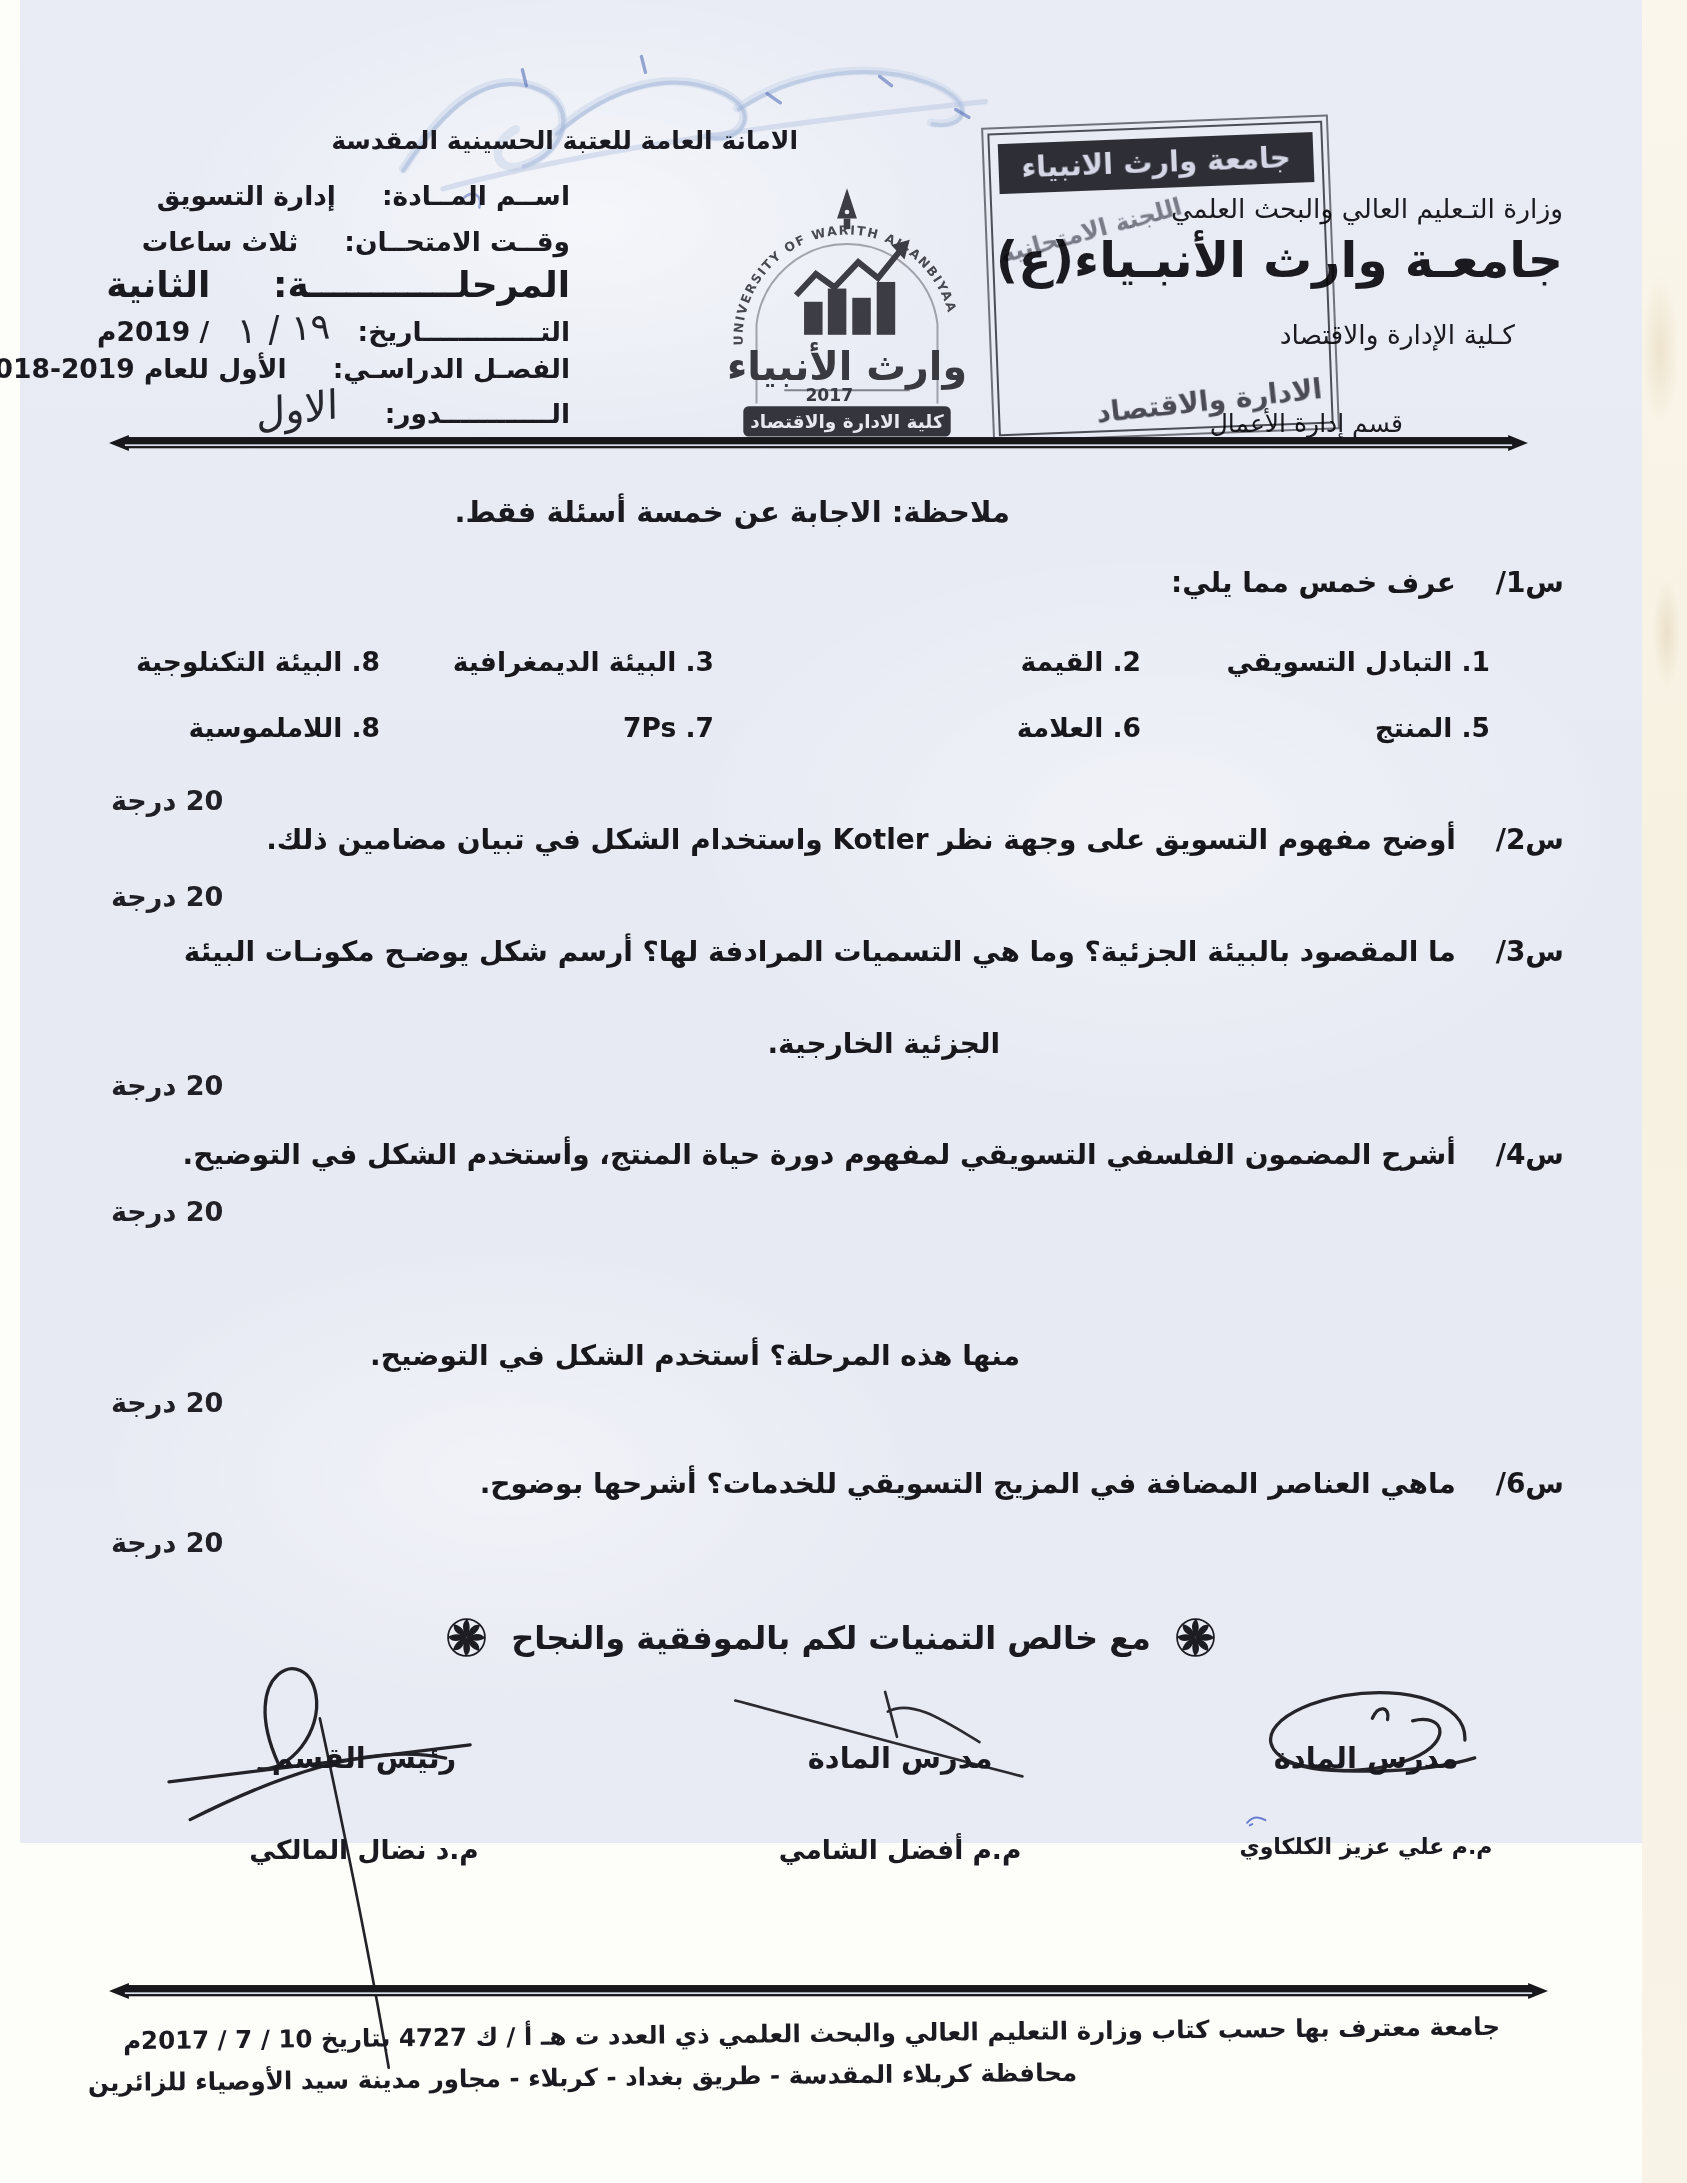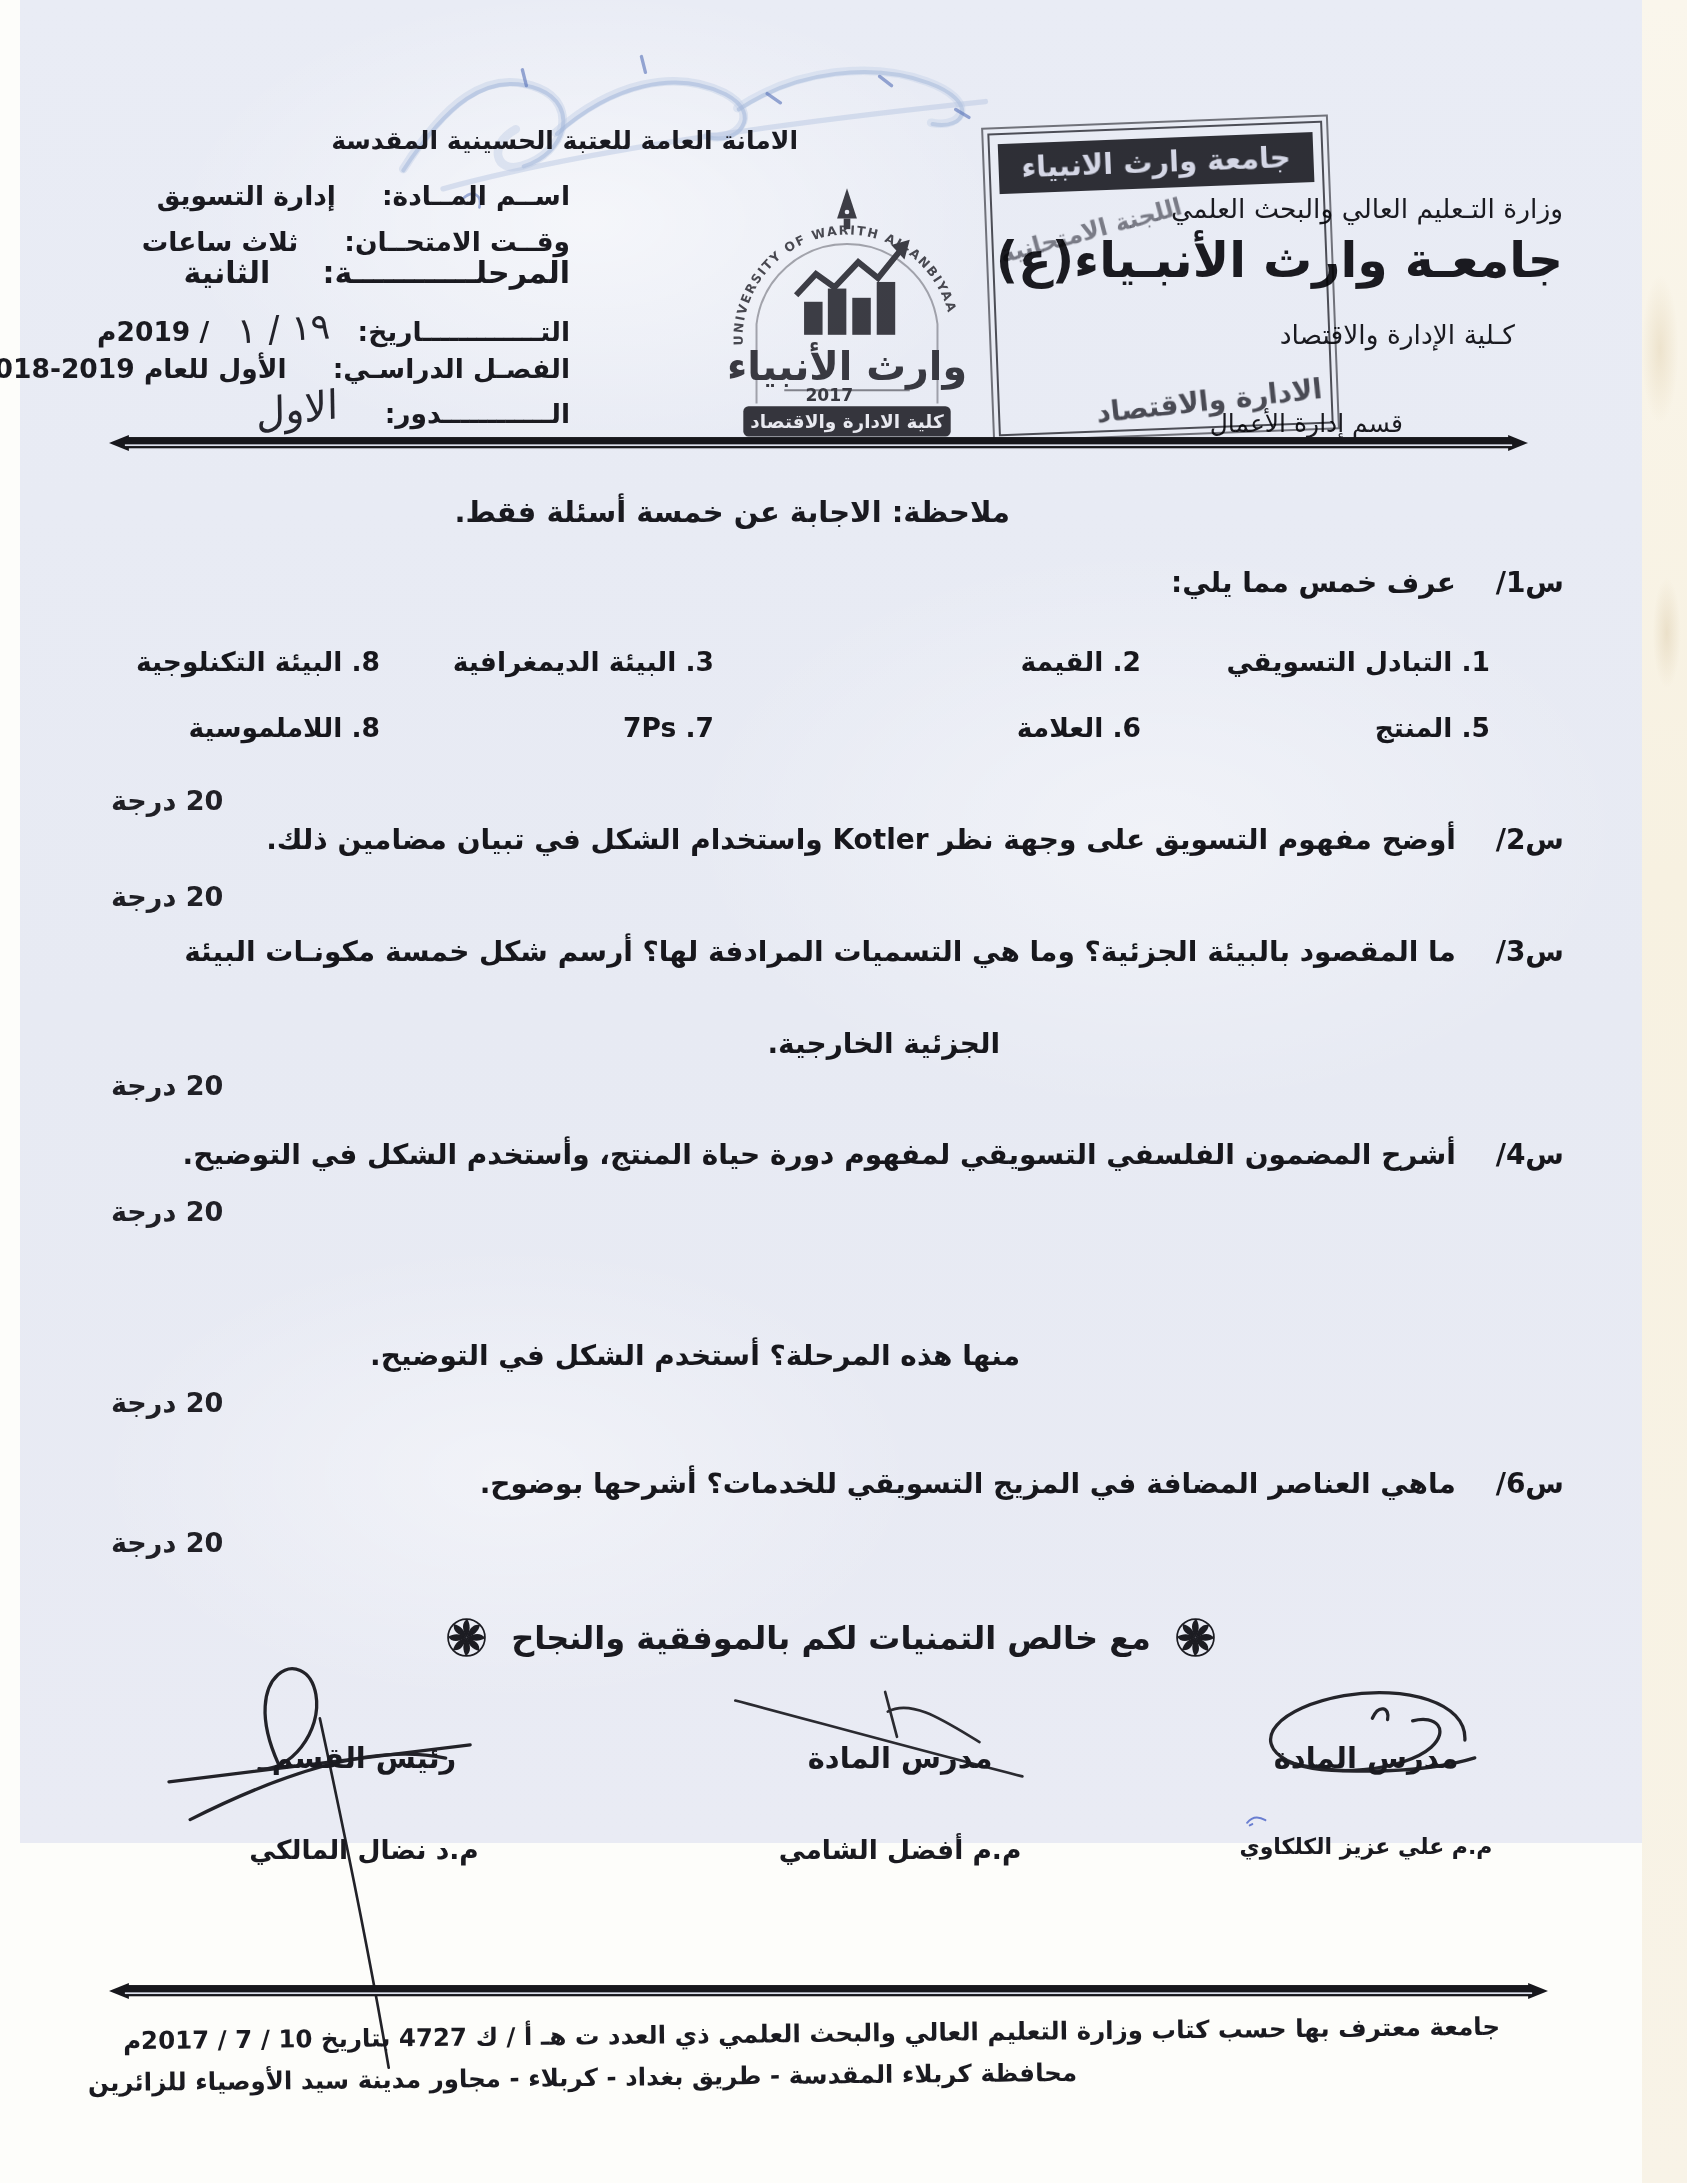--- a/index.html
+++ b/index.html
@@ -116,21 +116,21 @@
   </div>
 
   <div class="abs ar b ink" style="right:1072px;top:180px;font-size:26.5px;">
     <span>اســم المــادة:</span>  
     <span>إدارة التسويق</span>
   </div>
   <div class="abs ar b ink" style="right:1072px;top:226px;font-size:26.5px;">
     <span>وقــت الامتحــان:</span>  
     <span>ثلاث ساعات</span>
   </div>
-  <div class="abs ar b ink" style="right:1072px;top:255px;font-size:30px;text-align:right;">
+  <div class="abs ar b ink" style="right:1072px;top:264px;font-size:36px;text-align:right;">
     <span>المرحلــــــــــــة:</span>  
     <span>الثانية</span>
   </div>
   <div class="abs ar b ink" style="right:1072px;top:308px;font-size:26.5px;">
     <span>التـــــــــــــاريخ:</span> 
     <span class="hand">١٩ / ١</span> 
     <span>/ 2019م</span>
   </div>
   <div class="abs ar b ink" style="right:1072px;top:353px;font-size:26.5px;">
     <span>الفصـل الدراسـي:</span>  
@@ -165,21 +165,21 @@
   <div class="abs ar marks" style="left:85px;top:785px;">20 درجة</div>
 
   <div class="abs ar q" style="right:78px;top:823px;">
     <span class="qnum">س2/</span>
     <span>أوضح مفهوم التسويق على وجهة نظر Kotler واستخدام الشكل في تبيان مضامين ذلك.</span>
   </div>
   <div class="abs ar marks" style="left:85px;top:881px;">20 درجة</div>
 
   <div class="abs ar q" style="right:78px;top:935px;">
     <span class="qnum">س3/</span>
-    <span>ما المقصود بالبيئة الجزئية؟ وما هي التسميات المرادفة لها؟ أرسم شكل خمسة مكونـات البيئة</span>
+    <span>ما المقصود بالبيئة الجزئية؟ وما هي التسميات المرادفة لها؟ أرسم شكل يوضـح مكونـات البيئة</span>
   </div>
   <div class="abs ar q" style="right:642px;top:1027px;">الجزئية الخارجية.</div>
   <div class="abs ar marks" style="left:85px;top:1070px;">20 درجة</div>
 
   <div class="abs ar q" style="right:78px;top:1138px;">
     <span class="qnum">س4/</span>
     <span>أشرح المضمون الفلسفي التسويقي لمفهوم دورة حياة المنتج، وأستخدم الشكل في التوضيح.</span>
   </div>
   <div class="abs ar marks" style="left:85px;top:1196px;">20 درجة</div>
 

